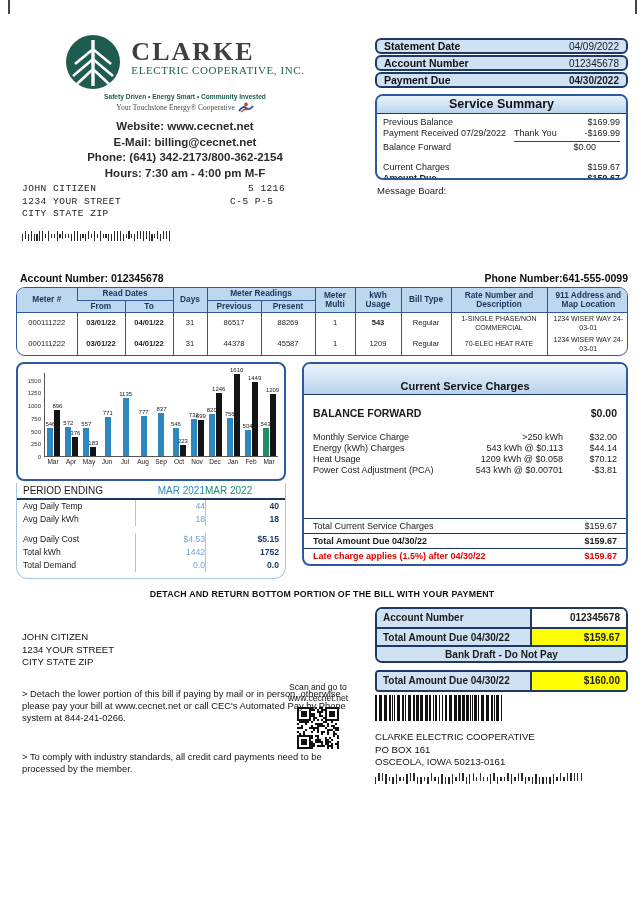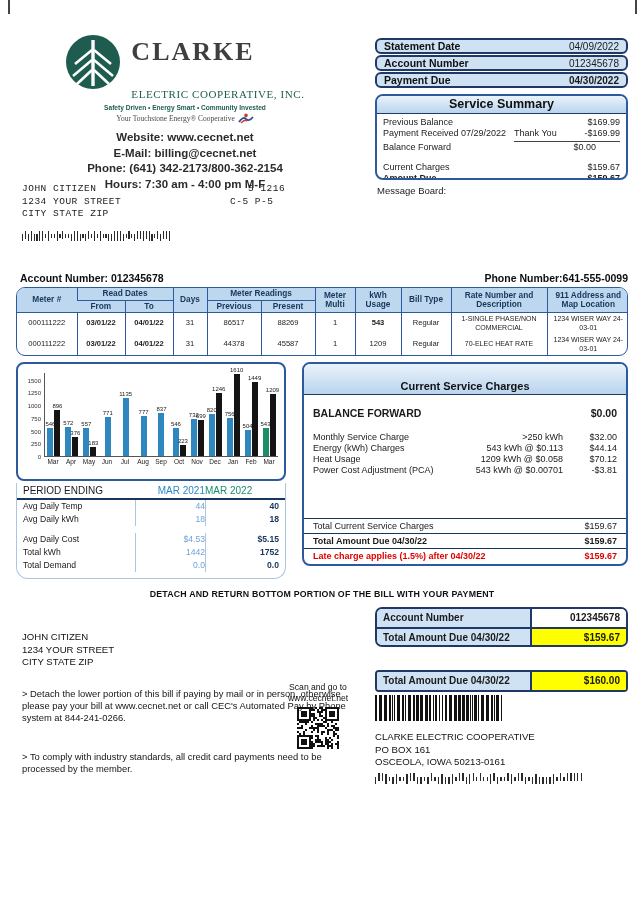--- a/index.html
+++ b/index.html
@@ -11,21 +11,21 @@
   .crop { position:absolute; top:0; width:1.5px; height:14px; background:#444; }
   .crop.l { left:8px; } .crop.r { left:635px; }
 
   
   .brand { position:absolute; left:20px; top:34px; width:330px; text-align:center; }
   .logo-row { display:flex; justify-content:center; align-items:flex-start; gap:10px; }
   .brand-words { text-align:left; padding-top:6px; }
   .brand-name { font-family:"Liberation Serif", serif; font-weight:bold; font-size:26px;
                 letter-spacing:2px; color:#3f3f3f; line-height:24px; }
   .brand-sub  { font-family:"Liberation Serif", serif; font-size:11px; color:#1d5c4e;
-                letter-spacing:0.6px; line-height:13px;margin-top:24px; }
+                letter-spacing:0.6px; line-height:13px; }
   .brand-tag  { font-size:6.6px; font-weight:bold; color:#1d5c4e; margin-top:3px; }
   .brand-ts   { font-size:7.5px; color:#4a4a4a; margin-top:2px;
                 display:flex; justify-content:center; align-items:center; gap:3px;
                 font-family:"Liberation Serif", serif; }
   .contact { margin-top:6px; font-size:11.5px; font-weight:bold; color:#2b2b2b; line-height:15.5px; }
 
   
   .addressee { position:absolute; left:22px; top:183px; width:320px; height:44px;
                font-family:"Liberation Mono", monospace; font-size:9.5px; line-height:12.5px;
                letter-spacing:0.5px; color:#222; }
@@ -606,20 +606,21 @@
 
   <div class="stub1">
     <div class="stub-row">
       <span class="lbl">Account Number</span>
       <span class="val white">012345678</span>
     </div>
     <div class="stub-row">
       <span class="lbl">Total Amount Due 04/30/22</span>
       <span class="val yellow">$159.67</span>
     </div>
+    <div class="stub-bank">Bank Draft - Do Not Pay</div>
   </div>
   <div class="stub2">
     <div class="stub-row">
       <span class="lbl">Total Amount Due 04/30/22</span>
       <span class="val yellow">$160.00</span>
     </div>
   </div>
 
   <div class="payer">
     <div>JOHN CITIZEN</div>

